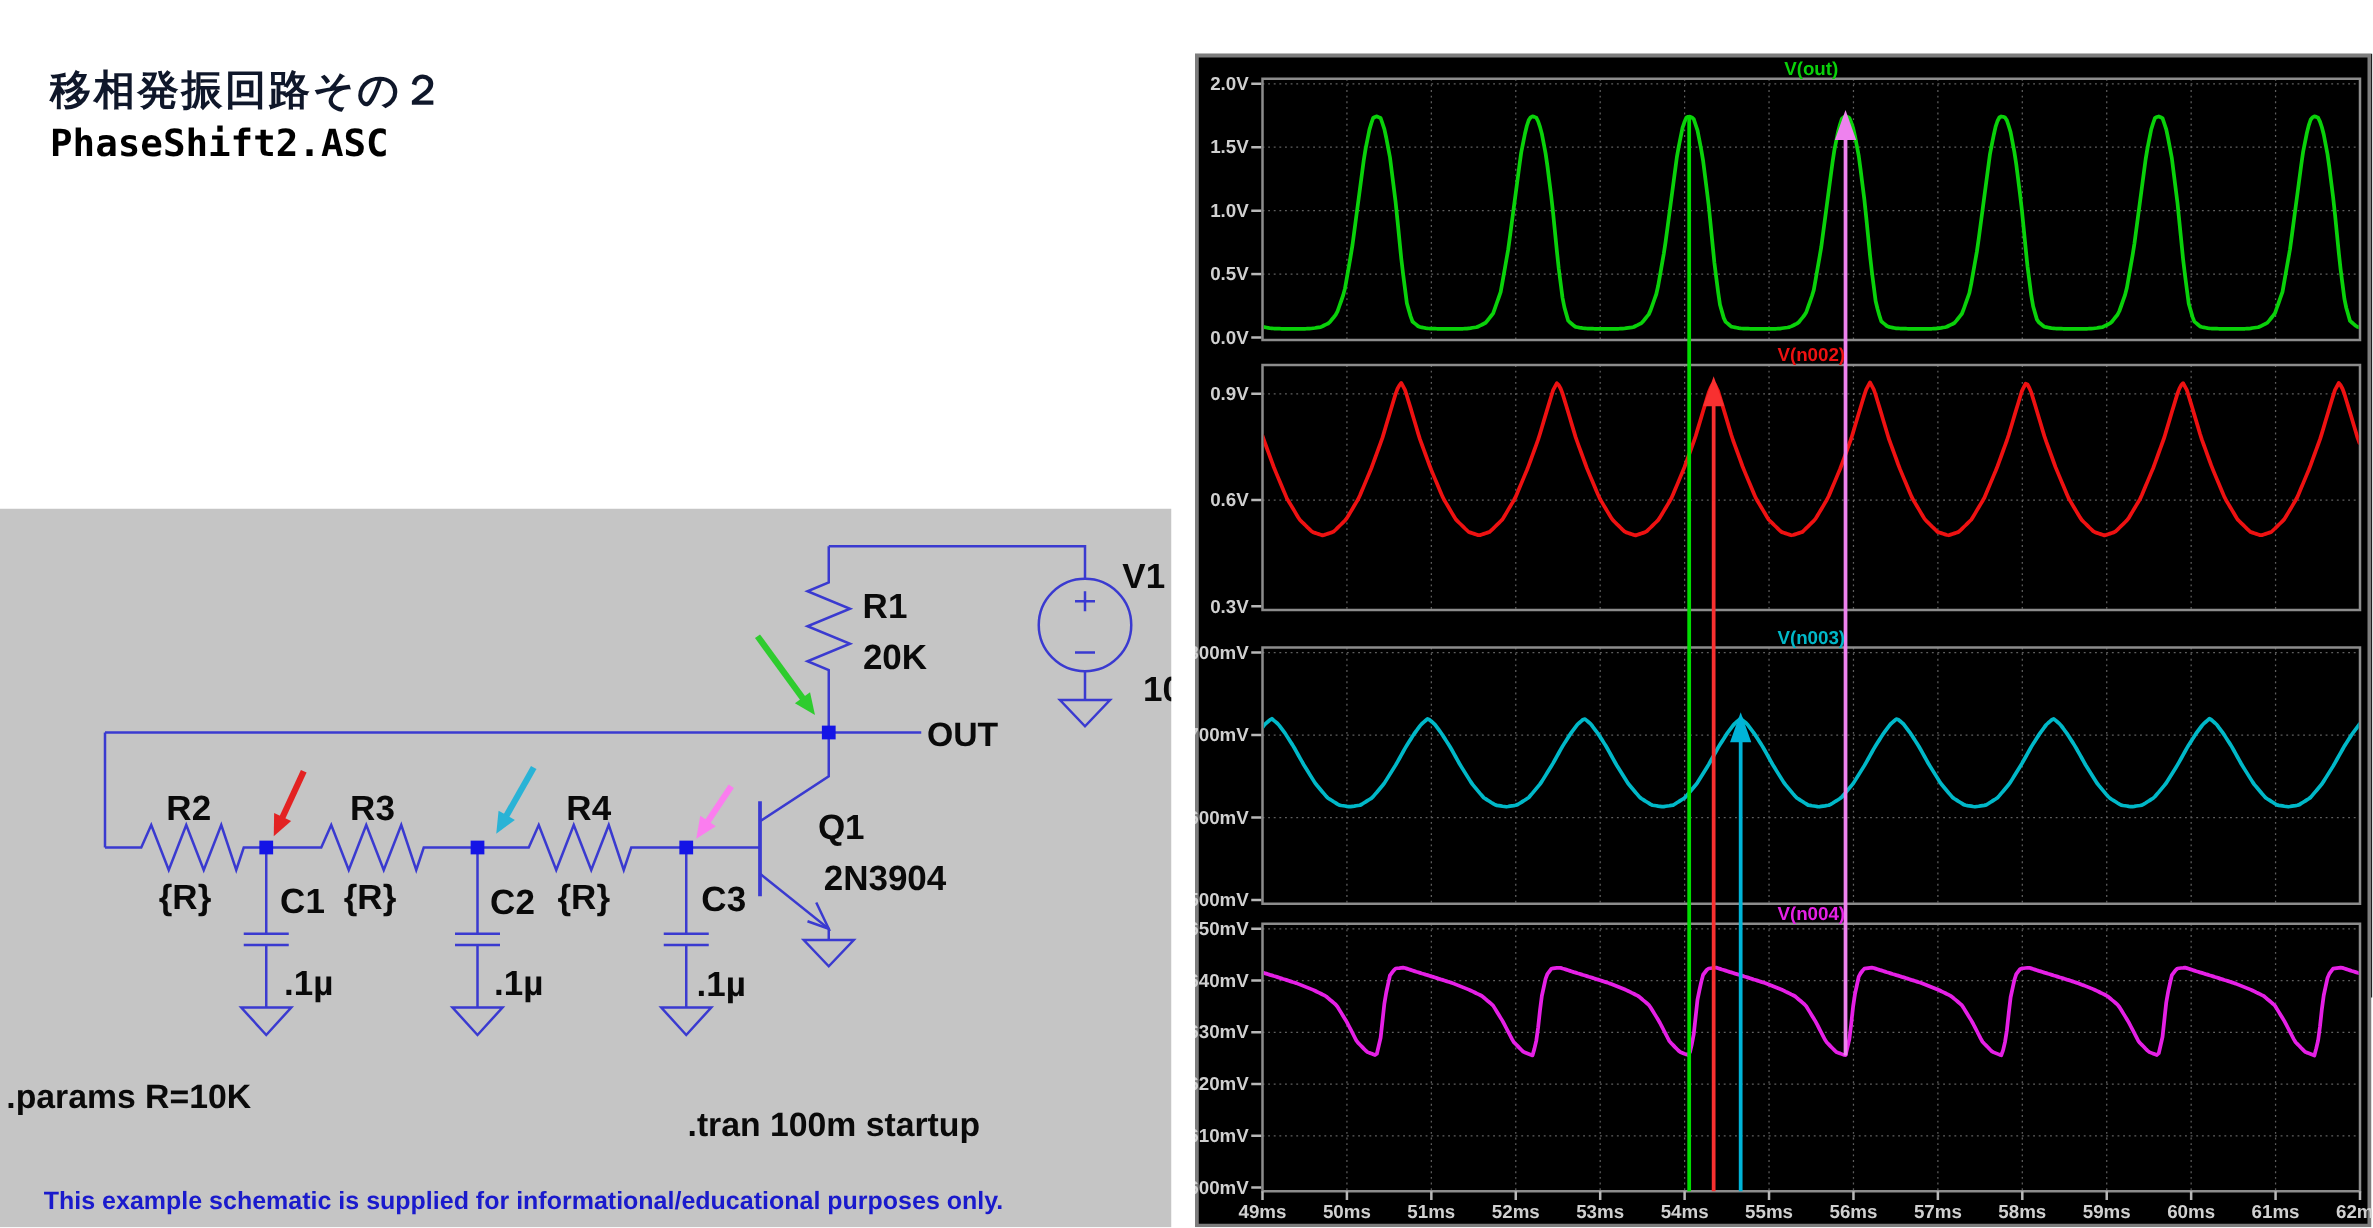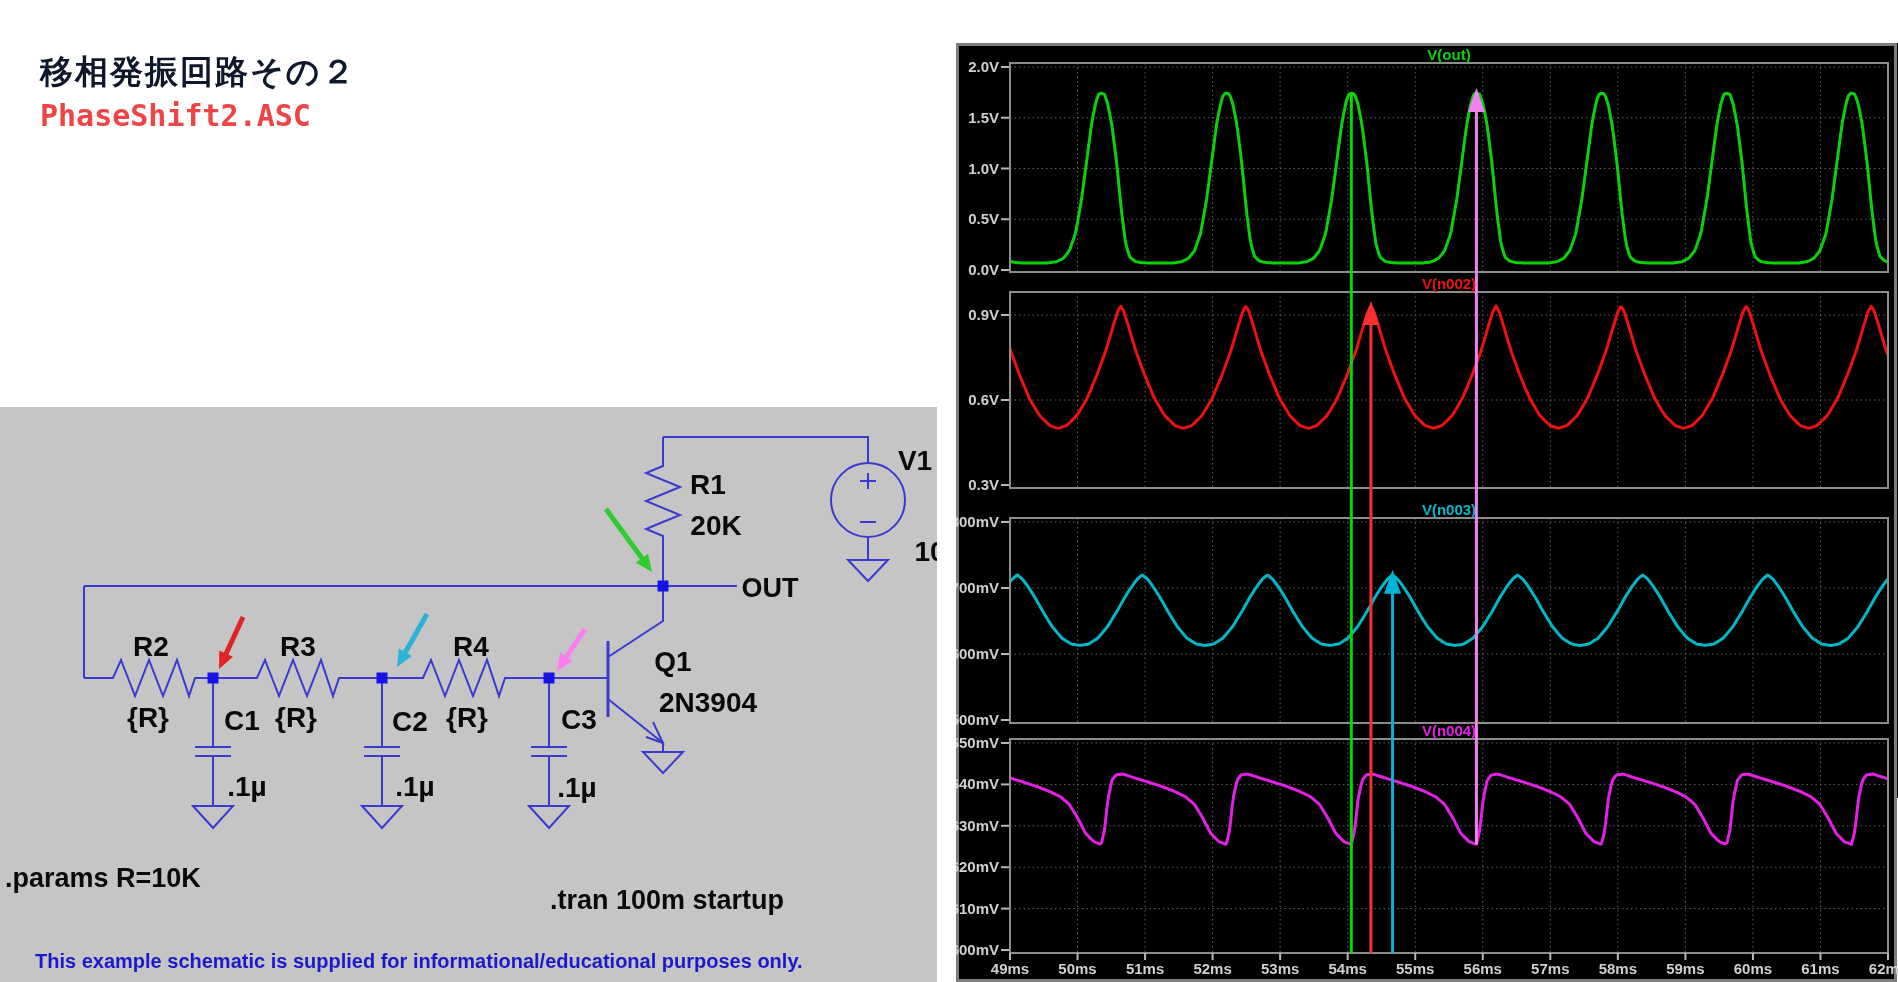--- a/index.html
+++ b/index.html
@@ -1,20 +1,20 @@
 <!DOCTYPE html>
 <html><head>
 <meta charset="utf-8">
 <style>
   html,body{margin:0;padding:0;background:#ffffff;}
   .stage{position:relative;width:1898px;height:982px;overflow:hidden;background:#ffffff;
          font-family:"Liberation Sans",sans-serif;}
   .jp-title{position:absolute;left:40px;top:50px;font-size:33px;font-weight:bold;color:#0f172a;
             letter-spacing:2px;font-family:"Liberation Sans",sans-serif;}
-  .file-name{position:absolute;left:40px;top:98px;font-size:30px;font-weight:bold;color:#ef4444;
+  .file-name{position:absolute;left:40px;top:98px;font-size:30px;font-weight:bold;color:#000000;
              font-family:"DejaVu Sans Mono",monospace;}
   .schematic{position:absolute;left:0;top:407px;width:937px;height:575px;background:#c5c5c5;}
   .schematic svg{position:absolute;left:0;top:0;}
   .disclaimer{position:absolute;left:35px;top:950px;font-size:20px;font-weight:bold;color:#1a1acc;}
   .plot-panel{position:absolute;left:956px;top:43px;width:942px;height:755px;background:#000;}
   .plot-panel svg{position:absolute;left:0;top:0;}
   text.sch-label{fill:#0a0a0a;font-weight:bold;font-family:"Liberation Sans",sans-serif;}
   text.ax-label{fill:#d0d0d0;font-weight:bold;font-size:15px;font-family:"Liberation Sans",sans-serif;}
   text.pane-title{font-weight:bold;font-size:15px;font-family:"Liberation Sans",sans-serif;}
 </style>

